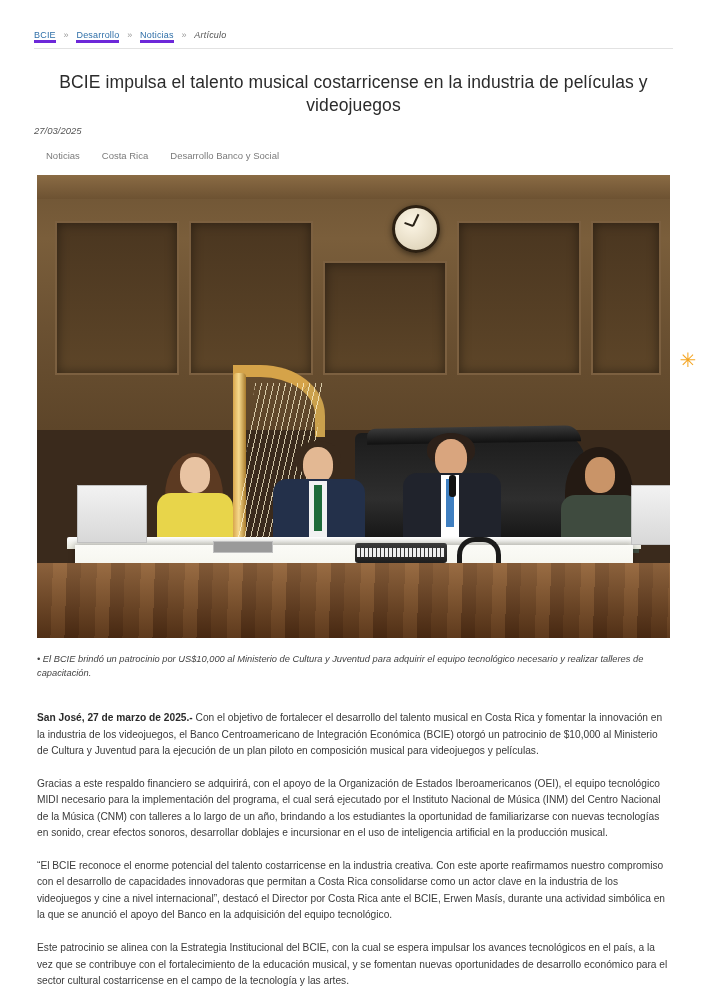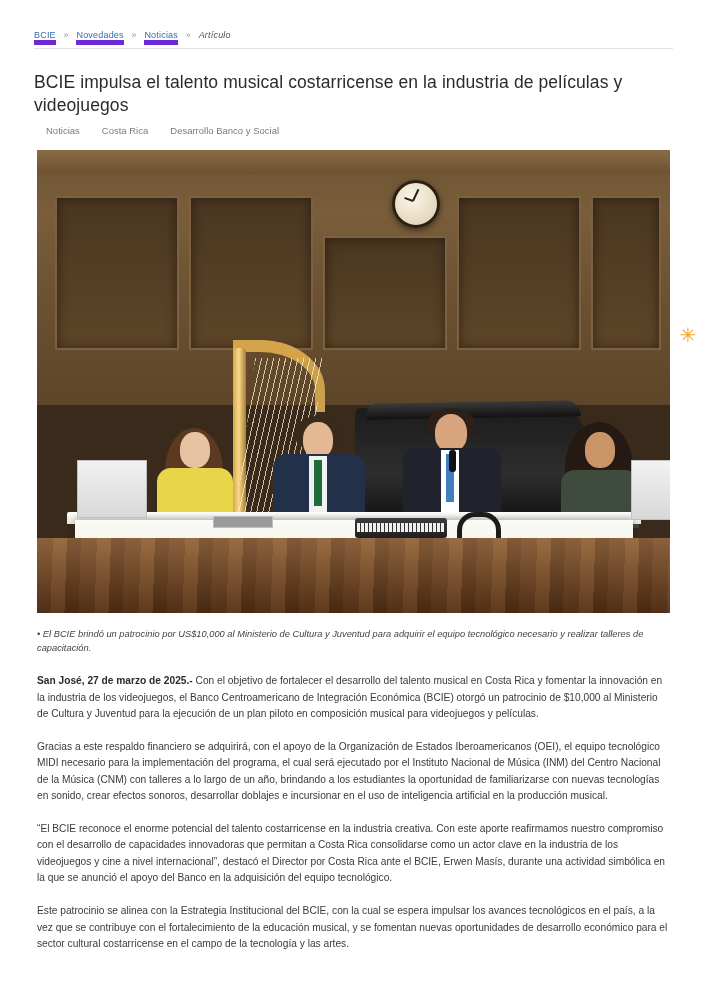--- a/index.html
+++ b/index.html
@@ -25,39 +25,40 @@
     padding-top: 30px;
     padding-bottom: 8px;
     font-size: 9px;
     color: #666666;
     letter-spacing: .2px;
     border-bottom: 1px solid #e2e2e2;
   }
   .breadcrumb a {
     color: #2f6fa8;
     text-decoration: none;
-    border-bottom: 5px solid #6d28d9;
+    border-bottom: 3px solid #6d28d9;
   }
   .breadcrumb .sep {
     color: #999999;
     margin: 0 5px;
   }
   .breadcrumb .current {
     color: #555555;
     font-style: italic;
   }
 
   
   .title {
     font-size: 17.5px;
     font-weight: 400;
     color: #2b2b2b;
     line-height: 1.3;
     margin: 22px 0 8px 0;
     letter-spacing: .1px;
+    text-align: center;
   }
   .date {
     font-size: 9.5px;
     font-style: italic;
     color: #555555;
     margin-bottom: 14px;
   }
 
   
   .tags {
@@ -264,39 +265,40 @@
     width: 633px;
     margin: 0 auto;
     font-size: 10.2px;
     line-height: 1.62;
     color: #3a3a3a;
   }
   .article p {
     margin: 16px 0 0 0;
     text-align: left;
   }
-  .article p:first-child { margin-top: 18px; }
+  .article p:first-child { margin-top: 30px; }
   .lead-place { font-weight: bold; color: #2b2b2b; }
 </style>
 </head>
 <body>
 
 <div class="page">
 
   <nav class="breadcrumb">
     <a href="#">BCIE</a>
     <span class="sep">»</span>
-    <a href="#">Novedades</a>
+    <a href="#">Desarrollo</a>
     <span class="sep">»</span>
     <a href="#">Noticias</a>
     <span class="sep">»</span>
     <span class="current">Artículo</span>
   </nav>
 
   <h1 class="title">BCIE impulsa el talento musical costarricense en la industria de películas y videojuegos</h1>
+  <div class="date">27/03/2025</div>
 
   <div class="tags">
     <span class="tag">Noticias</span>
     <span class="tag">Costa Rica</span>
     <span class="tag">Desarrollo Banco y Social</span>
   </div>
 
   <div class="hero-wrap">
     <div class="hero" aria-label="Panel de cuatro personas sentadas en una mesa larga frente a un arpa y un piano de cola en un salón de madera">
       <div class="wall"></div>

